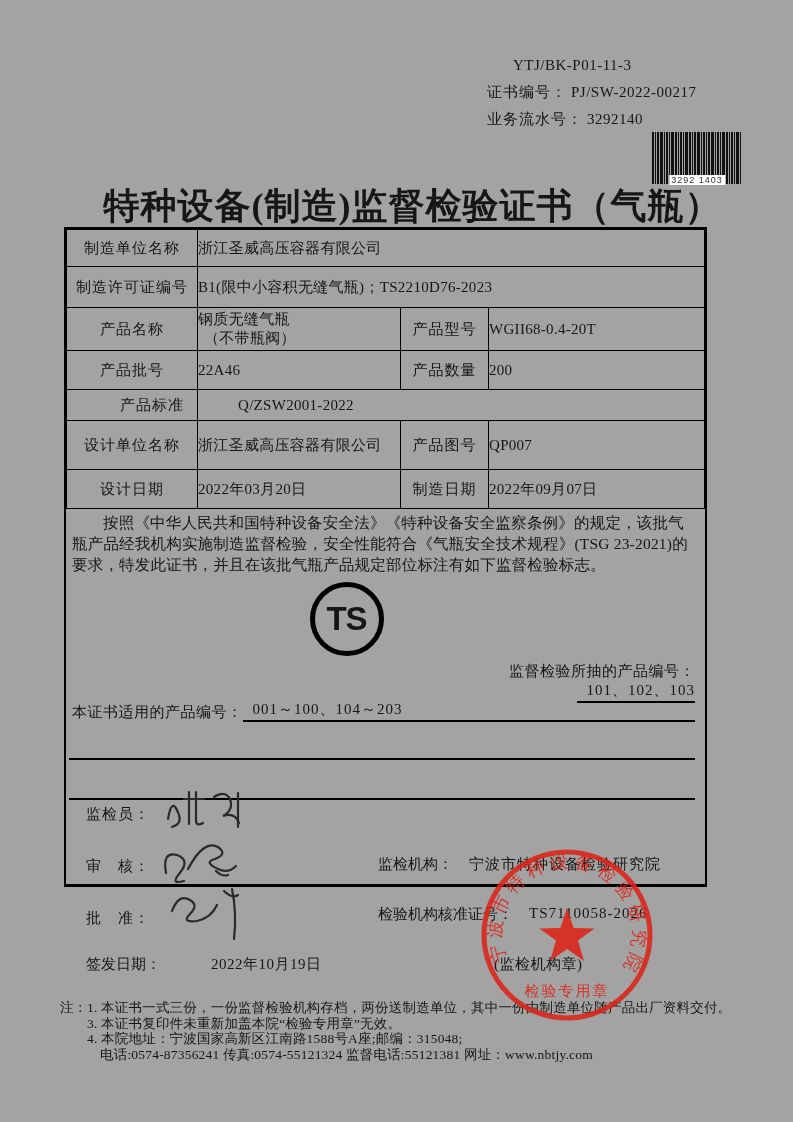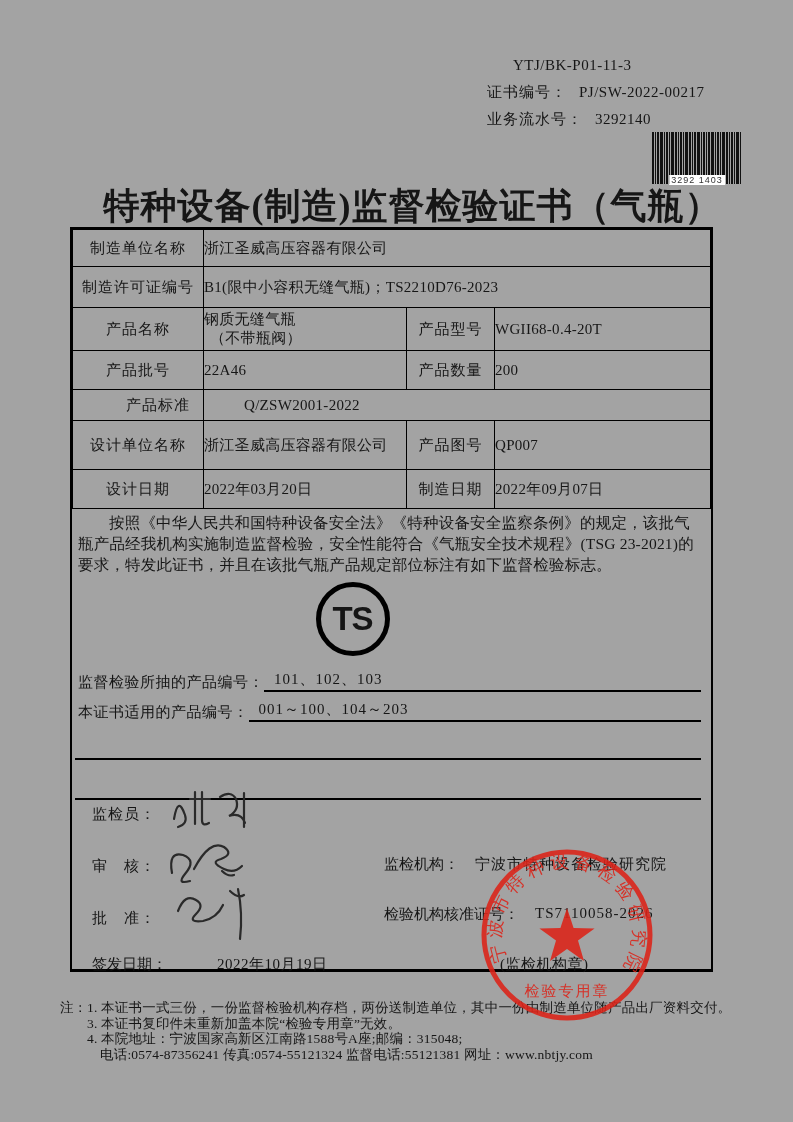--- a/index.html
+++ b/index.html
@@ -6,40 +6,40 @@
   .page {
     position:relative; width:793px; height:1122px; margin:0 auto;
     background:#a3a3a3; color:#161616; overflow:hidden;
     font-family:"Liberation Serif","DejaVu Serif",serif;
   }
 
   
   .header-block { position:absolute; left:487px; top:52px; font-size:15px; }
   .header-line { height:27px; display:flex; align-items:center; white-space:pre; }
   .header-line .hl-label { letter-spacing:1px; }
-  .header-line .hl-value { margin-left:12px; letter-spacing:0.5px; }
+  .header-line .hl-value { margin-left:4px; letter-spacing:0.5px; }
   .doc-code { letter-spacing:0.5px; padding-left:26px; }
 
   .barcode { position:absolute; left:652px; top:132px; width:90px; height:52px; }
   .barcode svg { display:block; }
   .barcode-text {
     position:absolute; bottom:-1px; left:50%; transform:translateX(-50%);
     background:#fff; font-family:Liberation Sans, sans-serif;
     font-size:9px; padding:0 2px; letter-spacing:1px; white-space:pre; color:#333;
   }
 
   
   .title {
     position:absolute; top:182px; left:0; width:100%;
     text-align:center; font-size:36px; font-weight:bold; letter-spacing:1px;padding-left:16px;
   }
 
   
   .main-box {
-    position:absolute; left:70px; top:227px; width:643px; height:745px;
+    position:absolute; left:64px; top:227px; width:643px; height:660px;
     border:2px solid #000; border-bottom-width:3px; box-sizing:border-box;
   }
 
   table.info-table { border-collapse:collapse; width:100%; table-layout:fixed; }
   table.info-table td { border:1px solid #000; font-size:15px; padding:0; }
   td.lbl { text-align:center; letter-spacing:1px; }
   td.val { padding-left:9px; letter-spacing:0.3px; }
   tr.r1 td { height:36px; } tr.r2 td { height:40px; } tr.r3 td { height:42px; }
   tr.r4 td { height:38px; } tr.r5 td { height:30px;padding-left:40px; } tr.r6 td { height:48px; }
   tr.r7 td { height:38px; }
@@ -54,21 +54,21 @@
 
   .ts-wrap { display:flex; justify-content:center; margin:7px 78px 0 0; }
   .ts-circle {
     width:64px; height:64px; border:5px solid #000; border-radius:50%;
     display:flex; align-items:center; justify-content:center;
     font-family:"Liberation Sans","DejaVu Sans",sans-serif;
     font-size:33px; font-weight:bold; letter-spacing:-1px;
   }
 
   .pn-row { display:flex; align-items:flex-end; margin:0 10px 0 6px; height:30px; font-size:15px; }
-  .pn-row.first { margin-top:6px; }
+  .pn-row.first { margin-top:6px;flex-direction:column; }
   .pn-label { white-space:nowrap; letter-spacing:0.5px; }
   .pn-value { flex:1; border-bottom:2px solid #000; padding:0 0 1px 10px; letter-spacing:1px; }
   .blank-line { margin:0 10px 0 3px; border-bottom:2px solid #000; }
   .blank-line.b1 { height:36px; }
   .blank-line.b2 { height:38px; }
 
   
   .sig-label { position:absolute; font-size:15px; letter-spacing:1px; white-space:pre; }
   .sig-svg { position:absolute; }
   .sig-svg path { fill:none; stroke:#2a2a2a; stroke-width:2.2; stroke-linecap:round; }

